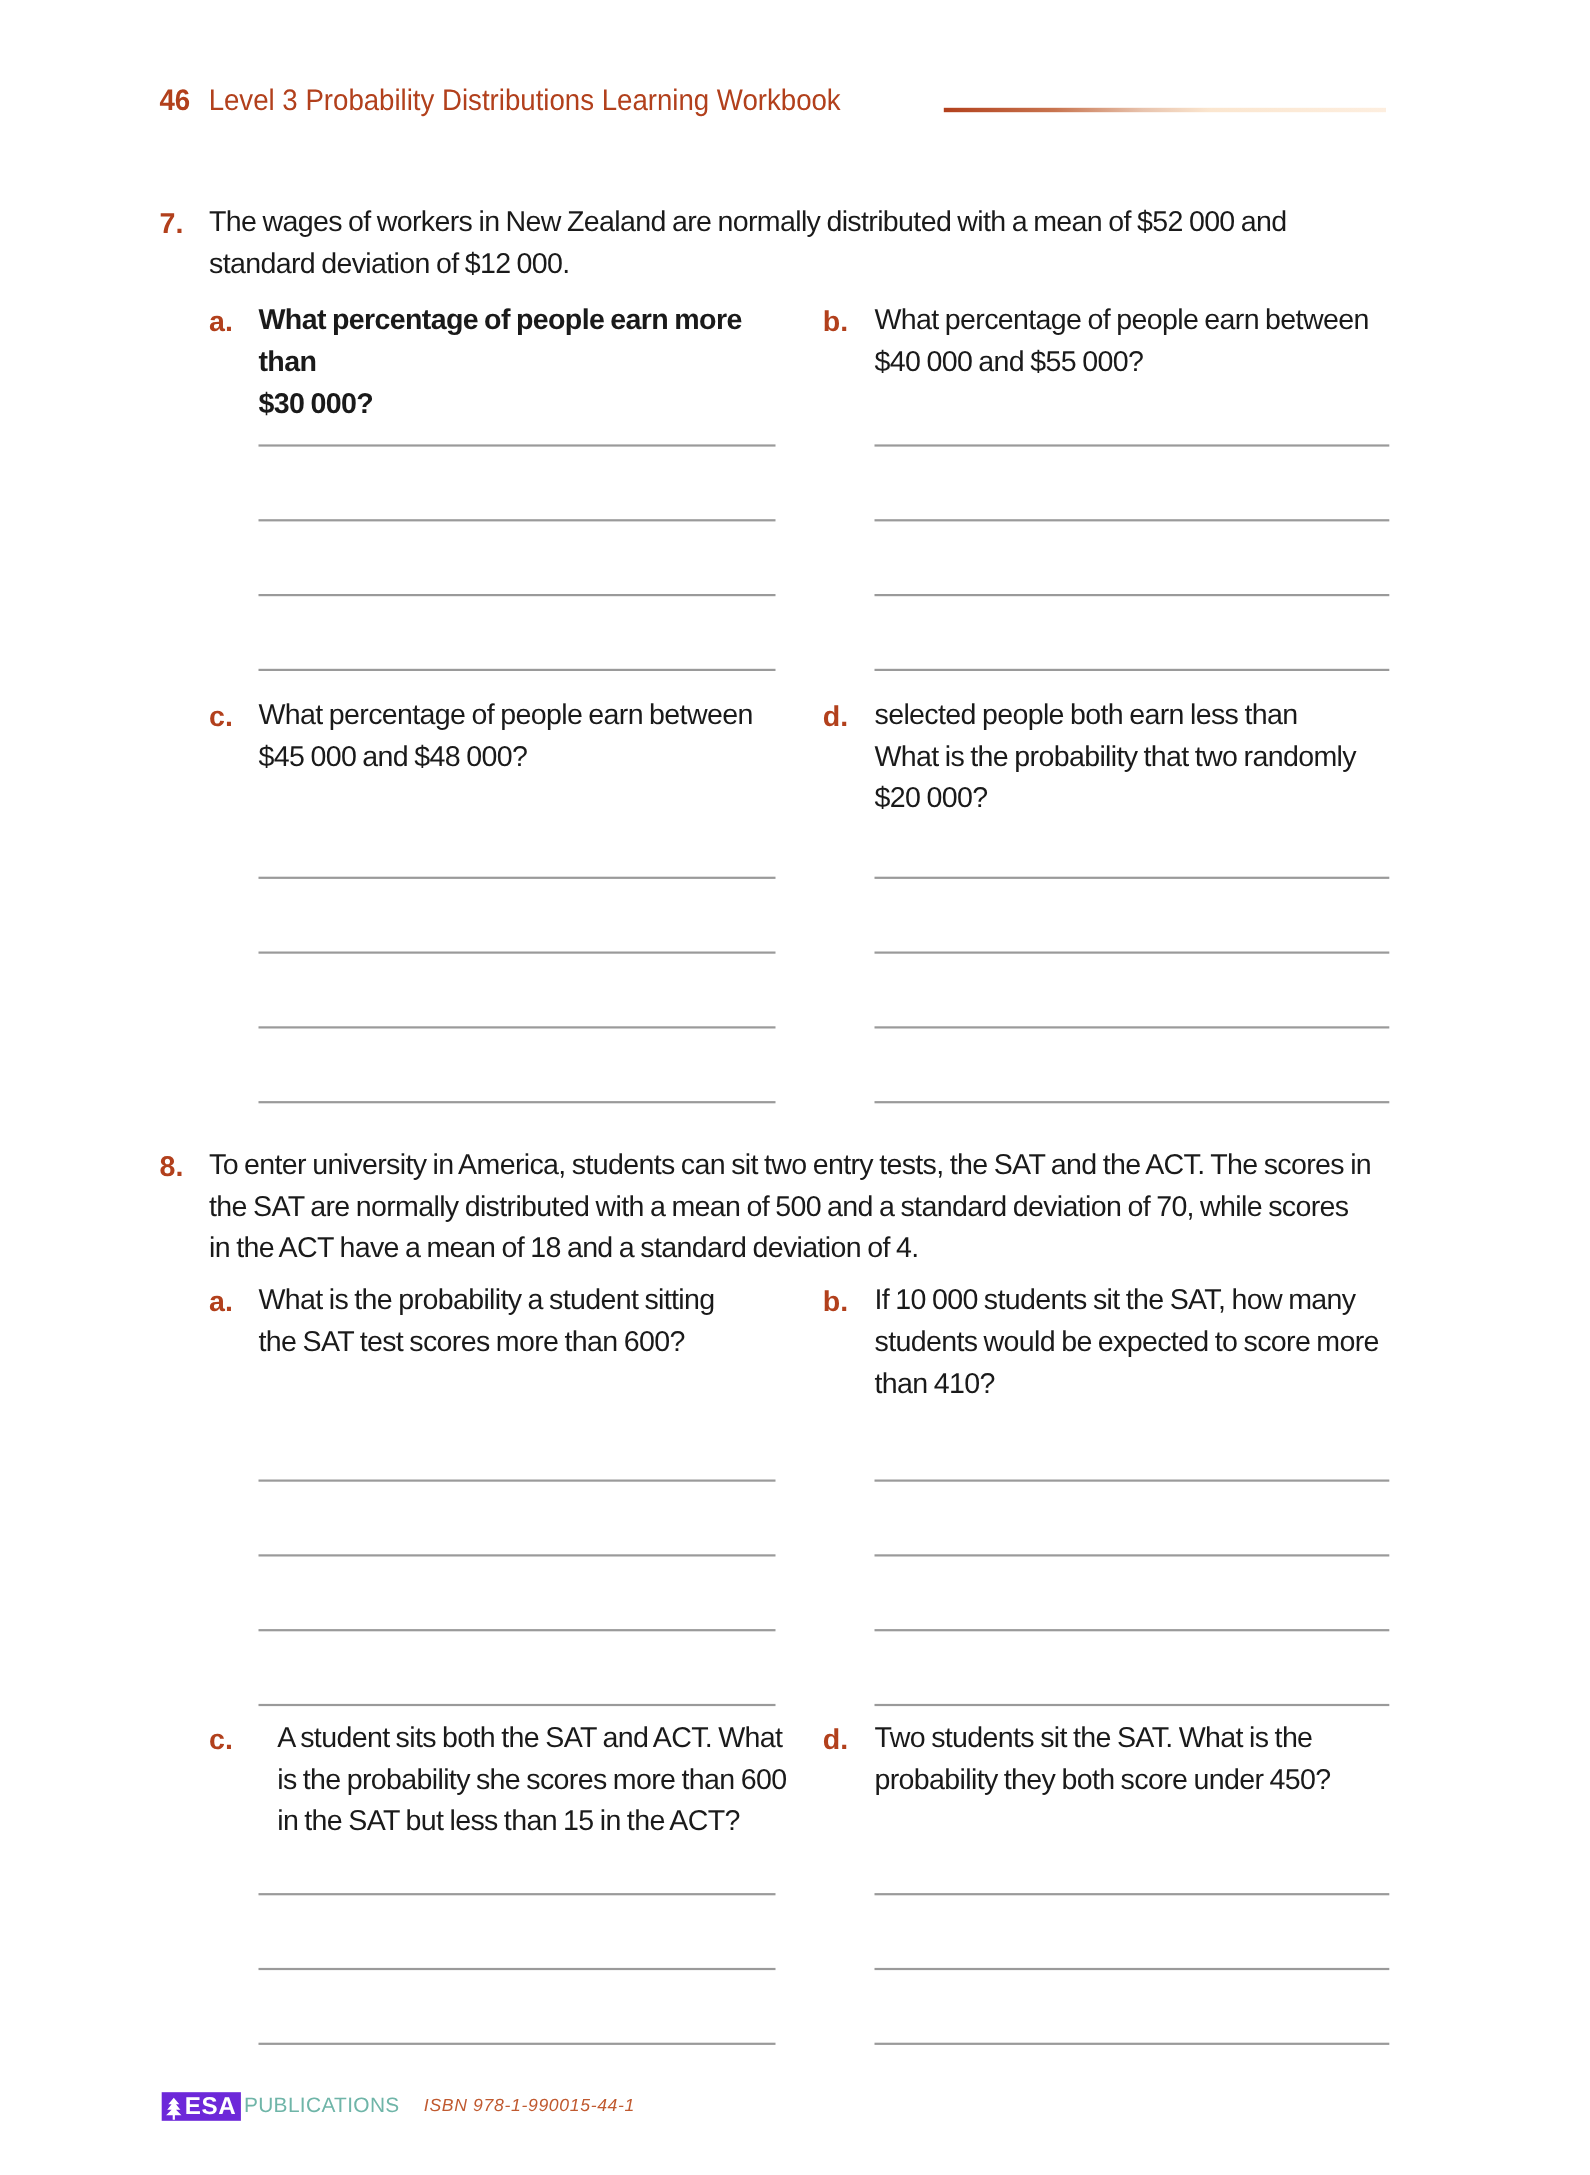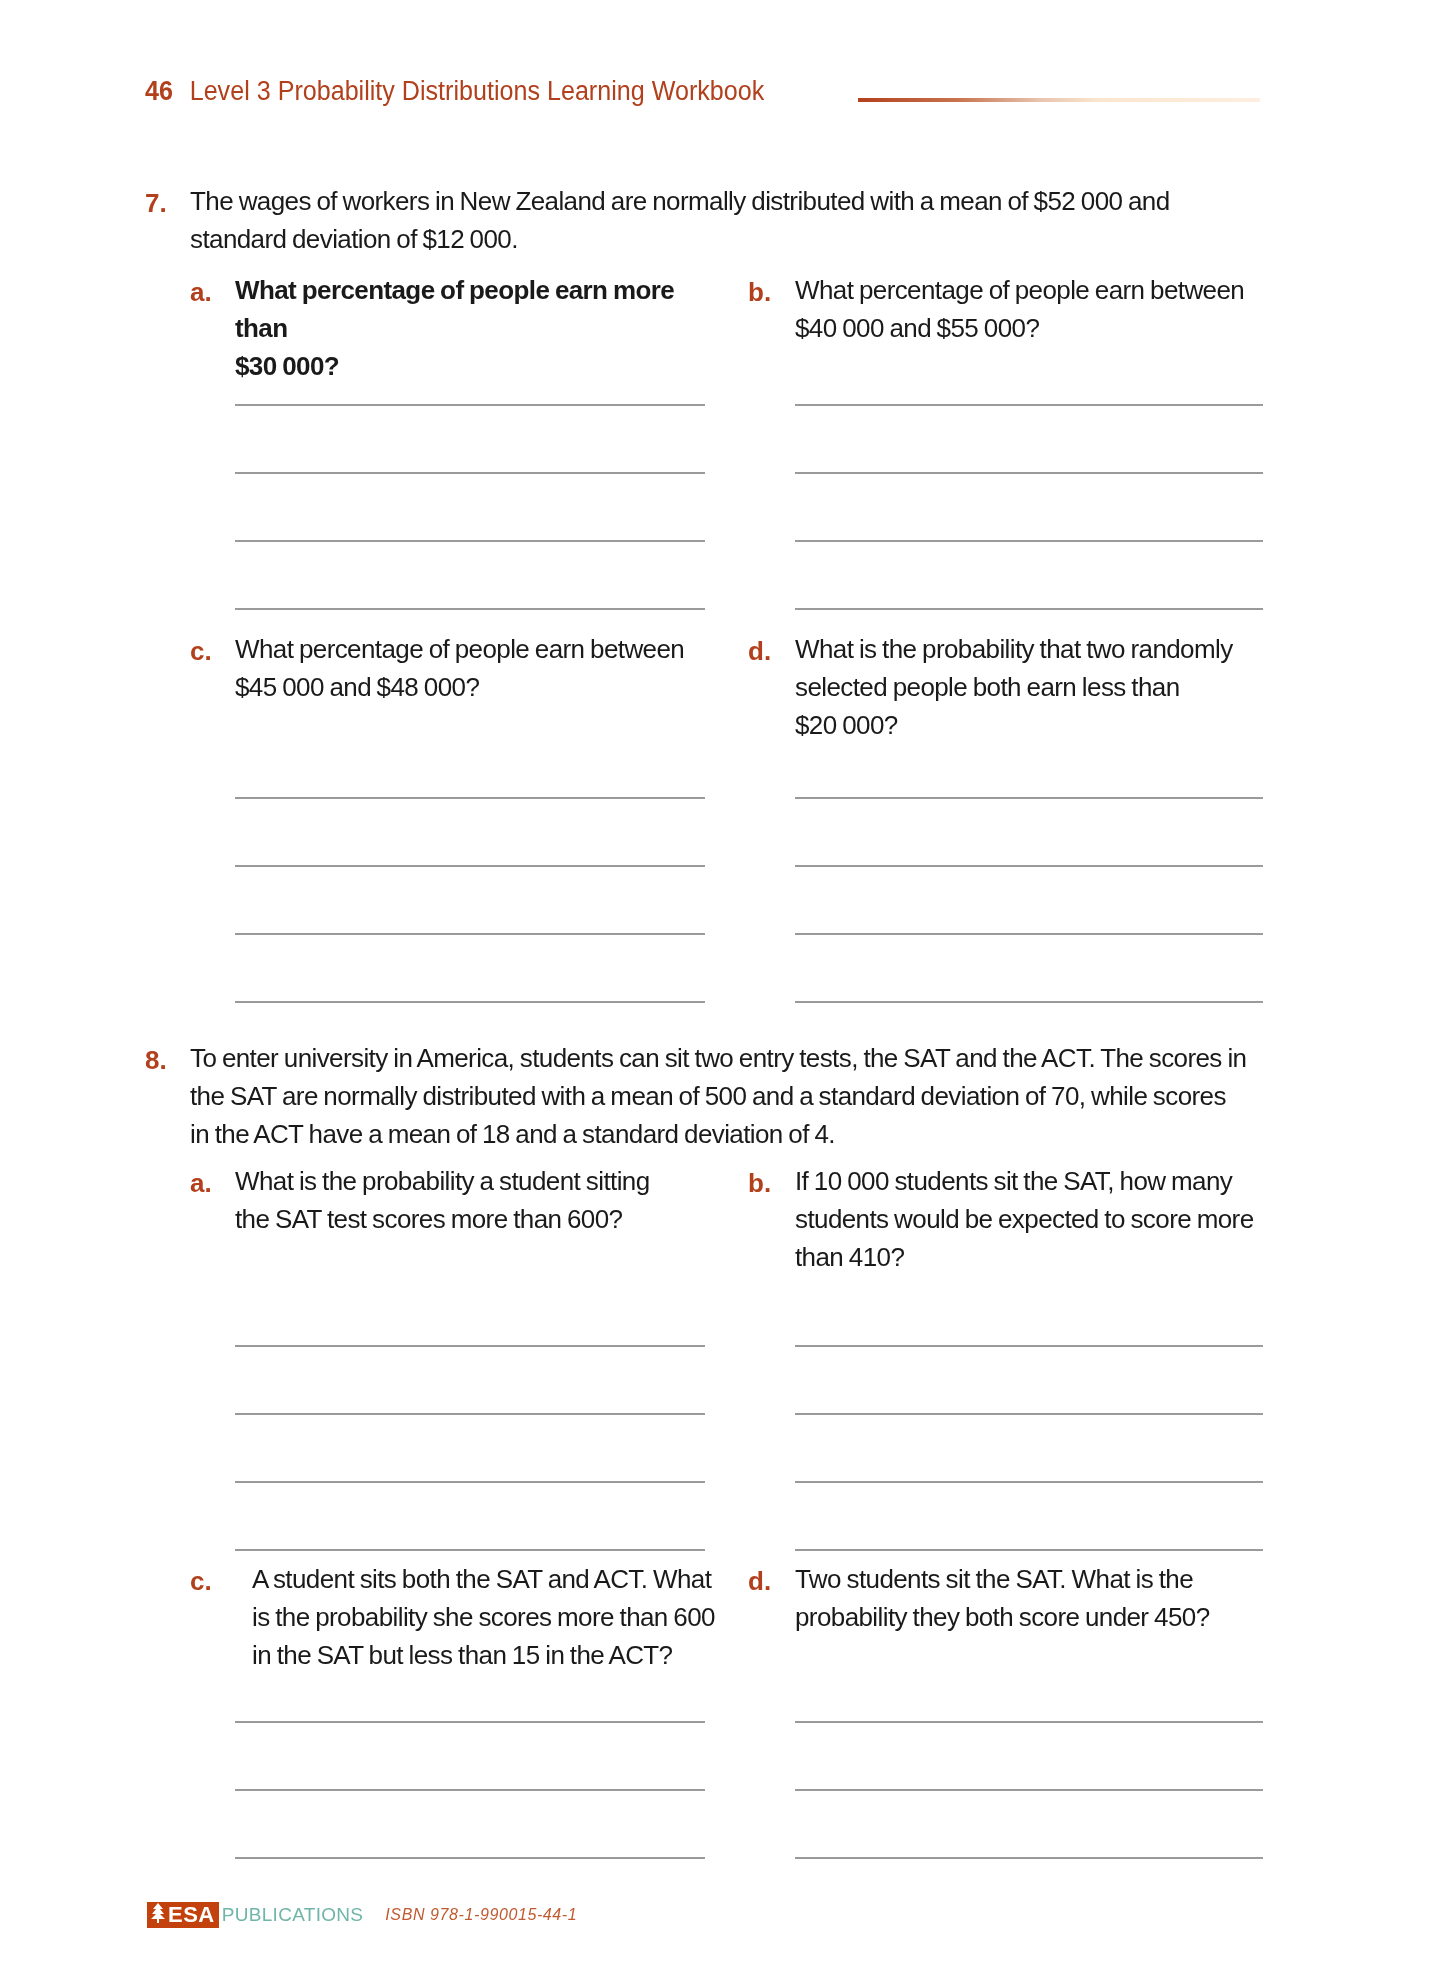--- a/index.html
+++ b/index.html
@@ -19,22 +19,22 @@
   .qtext { font-size: 26px; line-height: 38px; letter-spacing: -0.6px; word-spacing: -1px; }
   .sublabel { color: #b2401c; font-weight: bold; font-size: 26px; }
   .subtext { font-size: 26px; line-height: 38px; width: 470px; letter-spacing: -0.6px; word-spacing: -1px; }
 
   .rule { height: 2px; background: #9a9a9a; }
   .rule.left { left: 235px; width: 470px; }
   .rule.right { left: 795px; width: 468px; }
 
   
   .footer { left: 147px; top: 1900px; height: 30px; white-space: nowrap; display: flex; align-items: center; }
-  .logo-box { background: #c2410c; color: #ffffff; font-weight: bold; font-size: 22px; height: 26px;
-              padding: 0 4px 0 3px; display: flex; align-items: flex-start; letter-spacing: 0.5px; }
+  .logo-box { background: #6d28d9; color: #ffffff; font-weight: bold; font-size: 22px; height: 26px;
+              padding: 0 4px 0 3px; display: flex; align-items: flex-end; letter-spacing: 0.5px; }
   .logo-tree { width: 16px; height: 22px; margin-right: 2px; }
   .logo-pub { color: #6fb5a8; font-size: 19px; margin-left: 3px; margin-right: 22px; letter-spacing: 0.3px; }
   .isbn { color: #c05a30; font-style: italic; font-size: 16px; margin-right: 17px; letter-spacing: 0.6px; }
   .copy { color: #777777; font-style: italic; font-size: 16px; letter-spacing: 0.2px; }
 </style>
 </head>
 <body>
 
 <div class="abs hdr">
   <span class="pg">46</span><span>Level 3 Probability Distributions Learning Workbook</span>
@@ -69,22 +69,22 @@
 <div class="abs rule right" style="top:608px;"></div>
 
 <div class="abs sublabel" style="left:190px; top:636px;">c.</div>
 <div class="abs subtext" style="left:235px; top:630px;">
   <div>What percentage of people earn between</div>
   <div>$45 000 and $48 000?</div>
 </div>
 
 <div class="abs sublabel" style="left:748px; top:636px;">d.</div>
 <div class="abs subtext" style="left:795px; top:630px;">
+  <div>selected people both earn less than</div>
   <div>What is the probability that two randomly</div>
-  <div>selected people both earn less than</div>
   <div>$20 000?</div>
 </div>
 
 <div class="abs rule left" style="top:797px;"></div>
 <div class="abs rule left" style="top:865px;"></div>
 <div class="abs rule left" style="top:933px;"></div>
 <div class="abs rule left" style="top:1001px;"></div>
 <div class="abs rule right" style="top:797px;"></div>
 <div class="abs rule right" style="top:865px;"></div>
 <div class="abs rule right" style="top:933px;"></div>

